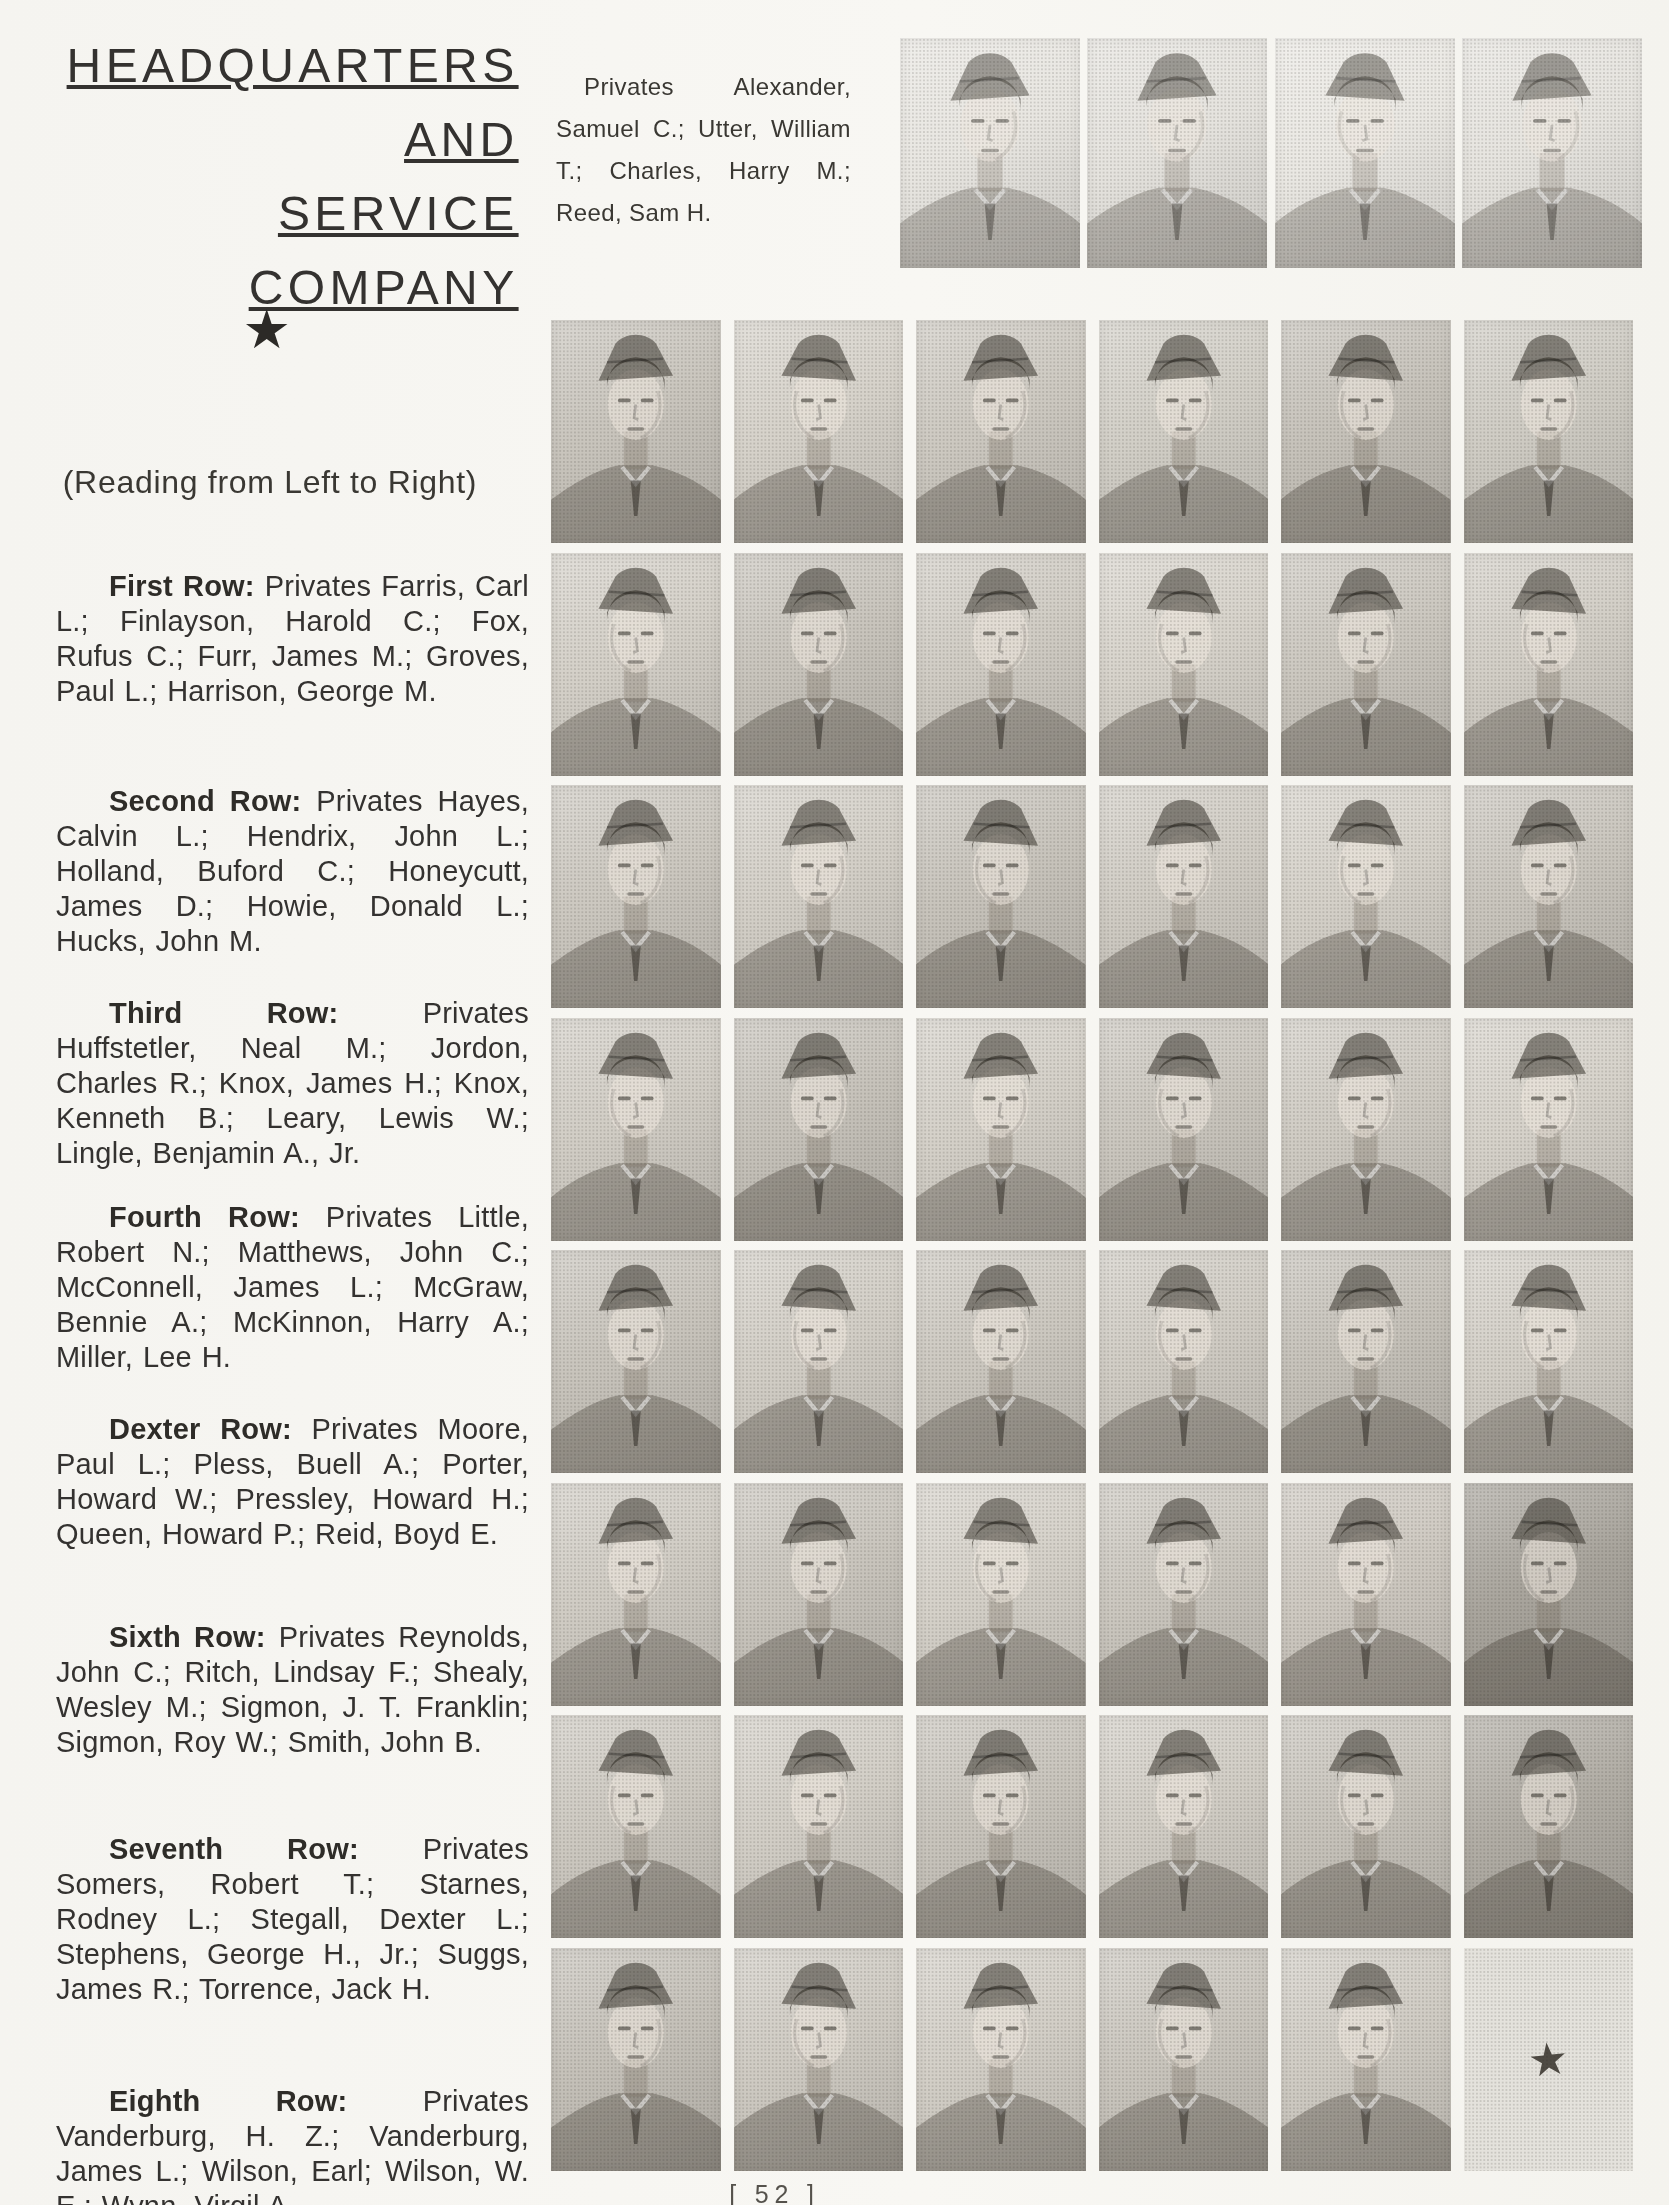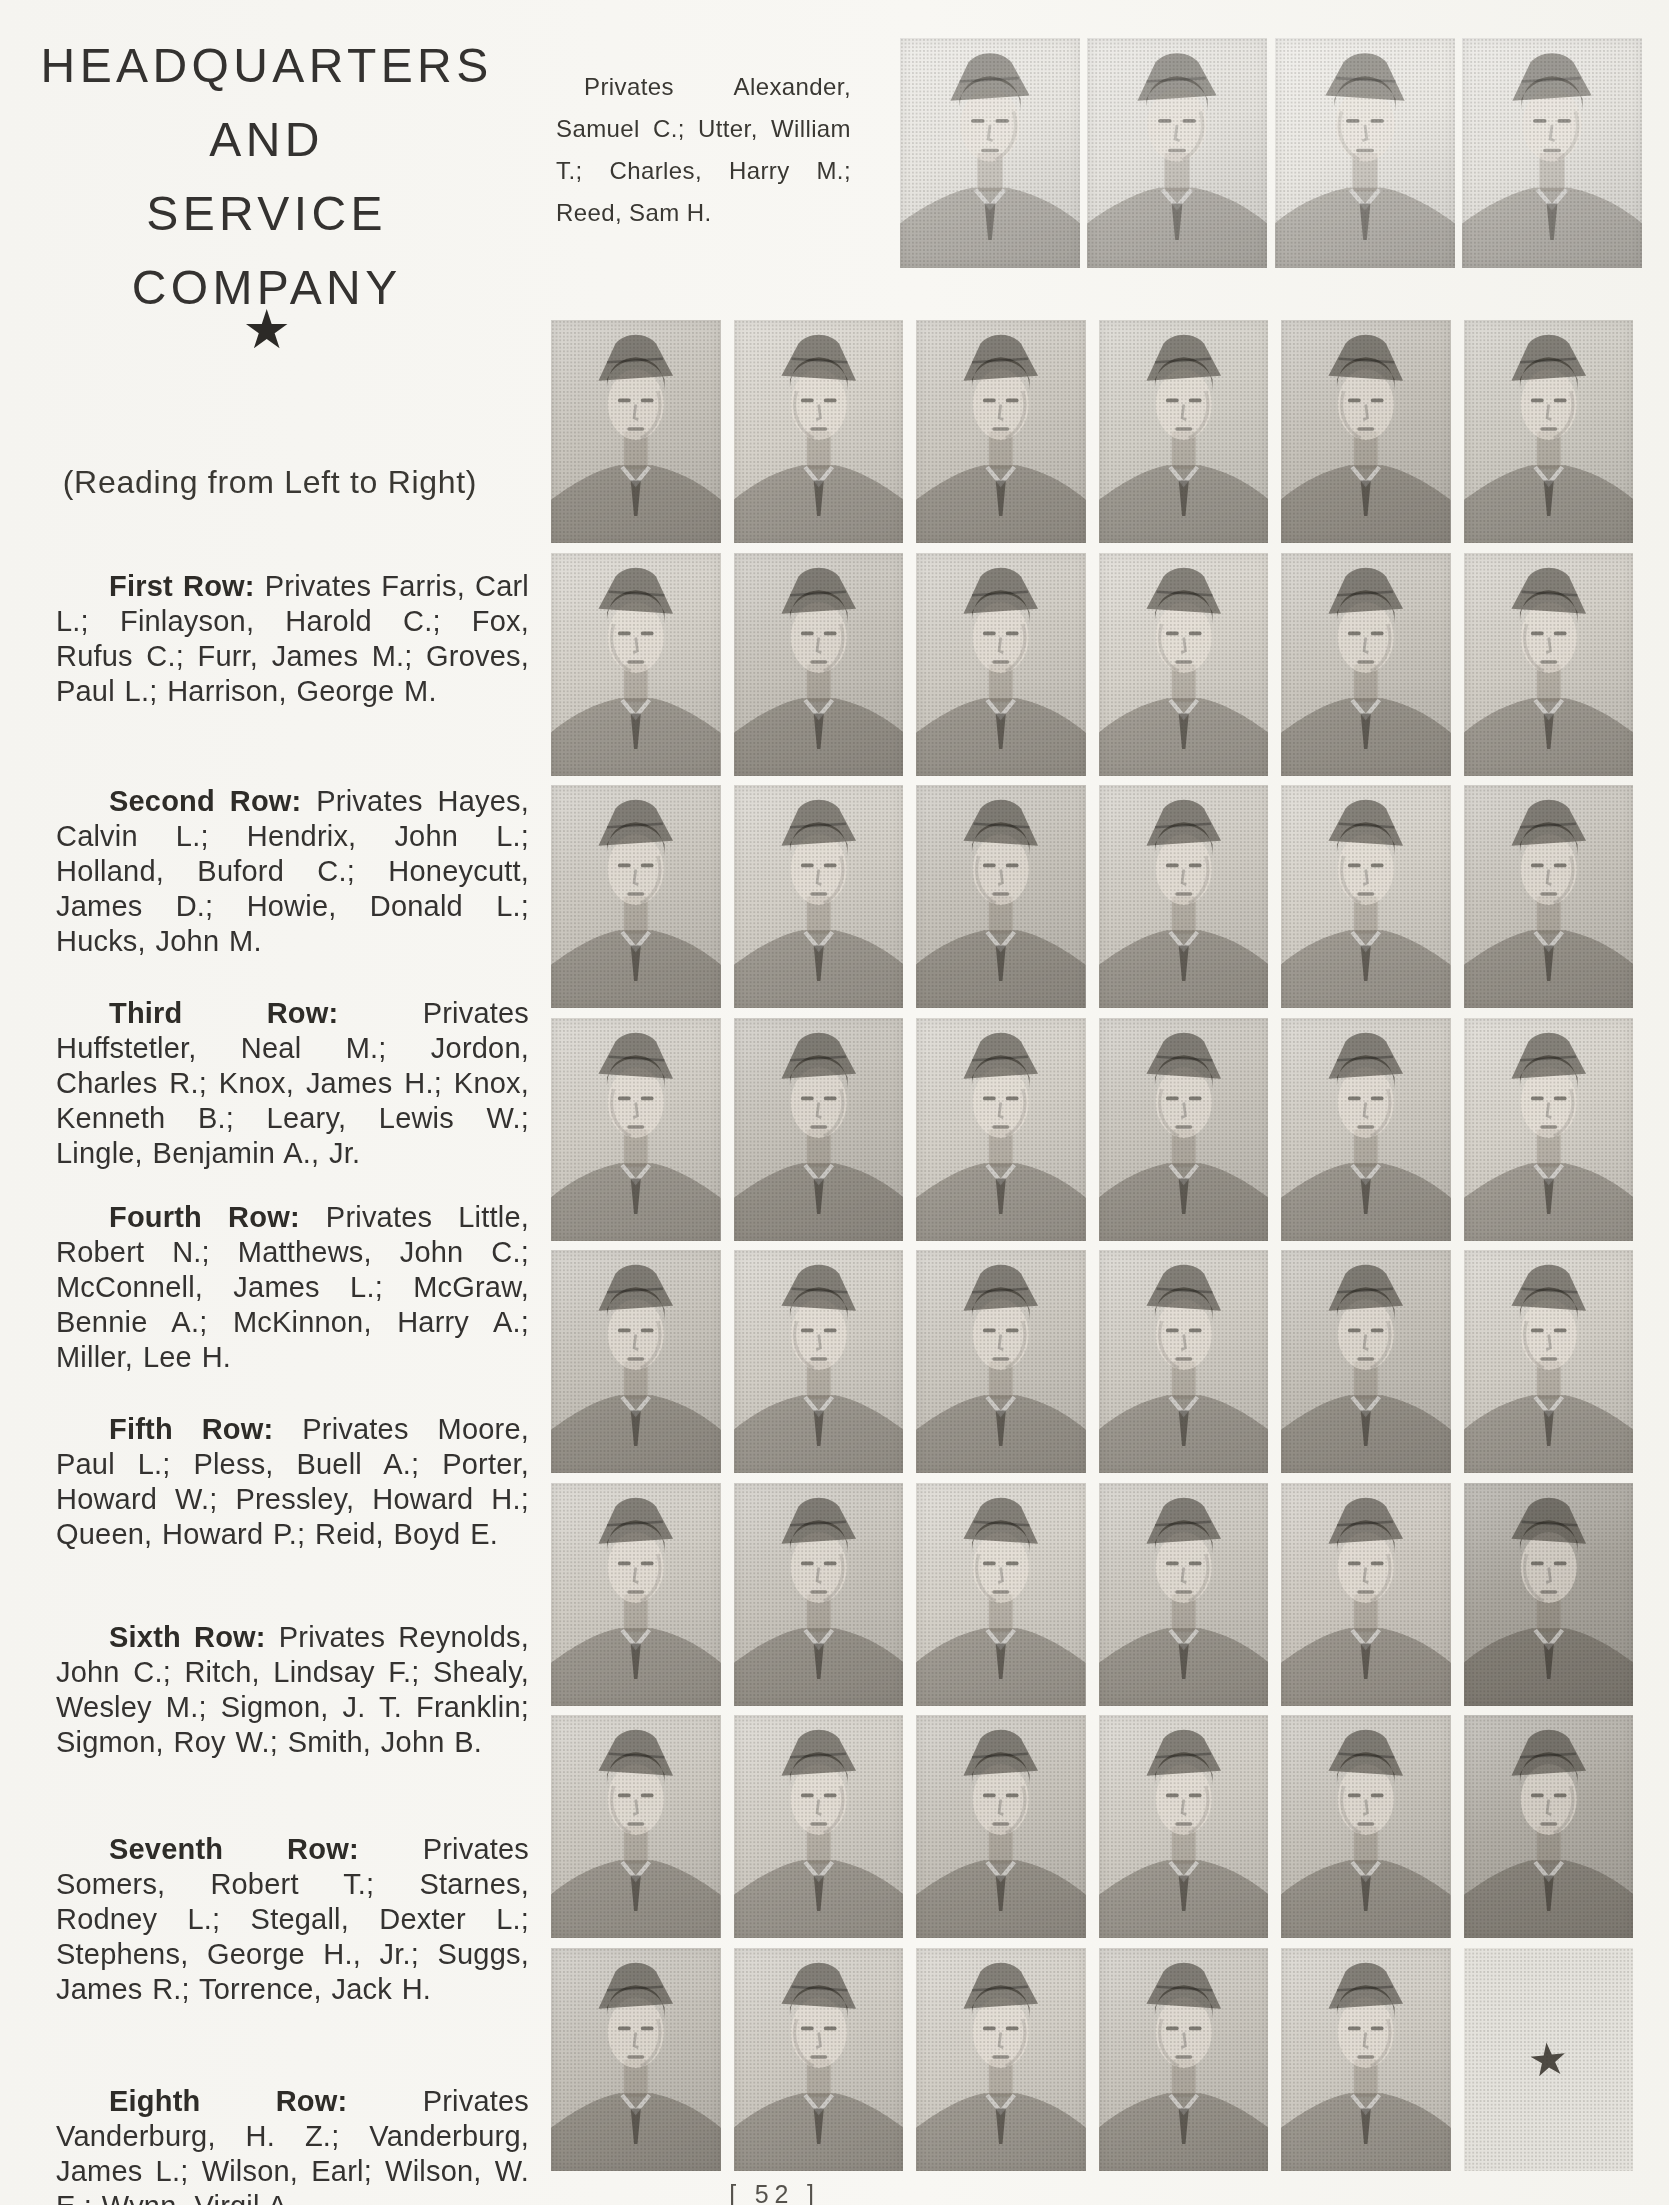--- a/index.html
+++ b/index.html
@@ -12,24 +12,25 @@
   .page{
     position:relative;
     width:1669px;height:2205px;
     background:linear-gradient(90deg,#f5f4f0 0%,#f8f7f3 55%,#f4f3ee 100%);
     overflow:hidden;
     color:#33312d;
   }
   
   .title{
     position:absolute;left:14.6px;top:29px;width:504px;
-    text-align:center;
+    text-align:right;
     font-size:48px;line-height:74px;letter-spacing:4.4px;
     color:#343230;
     font-weight:400;
+    text-decoration:underline;
   }
   .divider-star{
     position:absolute;left:14.6px;top:298px;width:504px;
     text-align:center;
     font-family:"DejaVu Sans", sans-serif;
     font-size:54px;color:#2c2a27;
   }
   .reading-note{
     position:absolute;left:29px;top:464px;width:482px;
     text-align:center;
@@ -101,21 +102,21 @@
   </div>
 
   <div class="divider-star">★</div>
 
   <div class="reading-note">(Reading from Left to Right)</div>
 
   <p class="roster" style="top:553px"><b>First Row:</b> <span>Privates Farris, Carl L.; Finlayson, Harold C.; Fox, Rufus C.; Furr, James M.; Groves, Paul L.; Harrison, George M.</span></p>
   <p class="roster" style="top:768px"><b>Second Row:</b> <span>Privates Hayes, Calvin L.; Hendrix, John L.; Holland, Buford C.; Honeycutt, James D.; Howie, Donald L.; Hucks, John M.</span></p>
   <p class="roster" style="top:1184px"><b>Fourth Row:</b> <span>Privates Little, Robert N.; Matthews, John C.; McConnell, James L.; McGraw, Bennie A.; McKinnon, Harry A.; Miller, Lee H.</span></p>
   <p class="roster" style="top:980px"><b>Third Row:</b> <span>Privates Huffstetler, Neal M.; Jordon, Charles R.; Knox, James H.; Knox, Kenneth B.; Leary, Lewis W.; Lingle, Benjamin A., Jr.</span></p>
-  <p class="roster" style="top:1396px"><b>Fifth Row:</b> <span>Privates Moore, Paul L.; Pless, Buell A.; Porter, Howard W.; Pressley, Howard H.; Queen, Howard P.; Reid, Boyd E.</span></p>
+  <p class="roster" style="top:1396px"><b>Dexter Row:</b> <span>Privates Moore, Paul L.; Pless, Buell A.; Porter, Howard W.; Pressley, Howard H.; Queen, Howard P.; Reid, Boyd E.</span></p>
   <p class="roster" style="top:1604px"><b>Sixth Row:</b> <span>Privates Reynolds, John C.; Ritch, Lindsay F.; Shealy, Wesley M.; Sigmon, J. T. Franklin; Sigmon, Roy W.; Smith, John B.</span></p>
   <p class="roster" style="top:1816px"><b>Seventh Row:</b> <span>Privates Somers, Robert T.; Starnes, Rodney L.; Stegall, Dexter L.; Stephens, George H., Jr.; Suggs, James R.; Torrence, Jack H.</span></p>
   <p class="roster" style="top:2068px"><b>Eighth Row:</b> <span>Privates Vanderburg, H. Z.; Vanderburg, James L.; Wilson, Earl; Wilson, W. E.; Wynn, Virgil A.</span></p>
 
   <p class="caption">Privates Alexander, Samuel C.; Utter, William T.; Charles, Harry M.; Reed, Sam H.</p>
 
   <div class="top-strip">
       <div class="cell photo" style="--tone: #e8e6e1;">
     <svg viewBox="0 0 100 132" preserveAspectRatio="none" aria-hidden="true">
       <path d="M-2,132 L102,132 L102,108 C84,92 68,88 60,86 L40,86 C30,88 16,94 -2,108 Z" fill="rgba(58,53,45,0.32)"></path>

